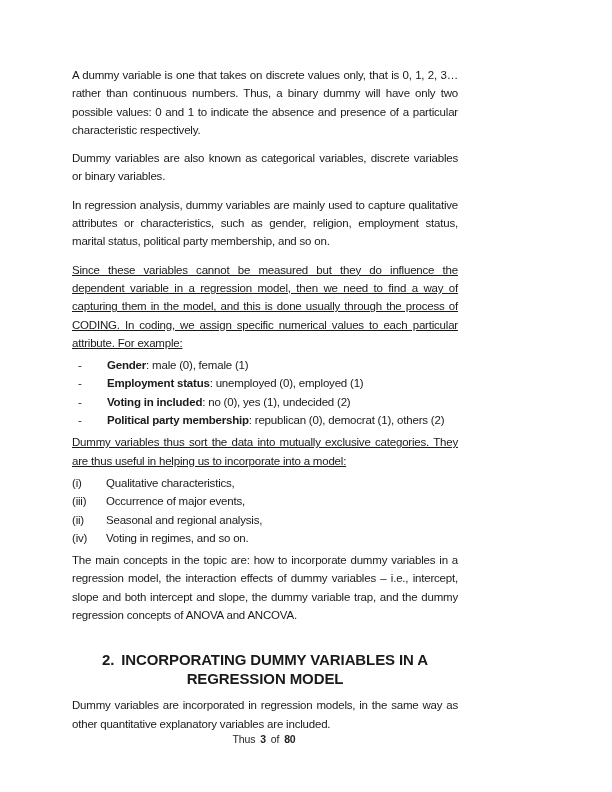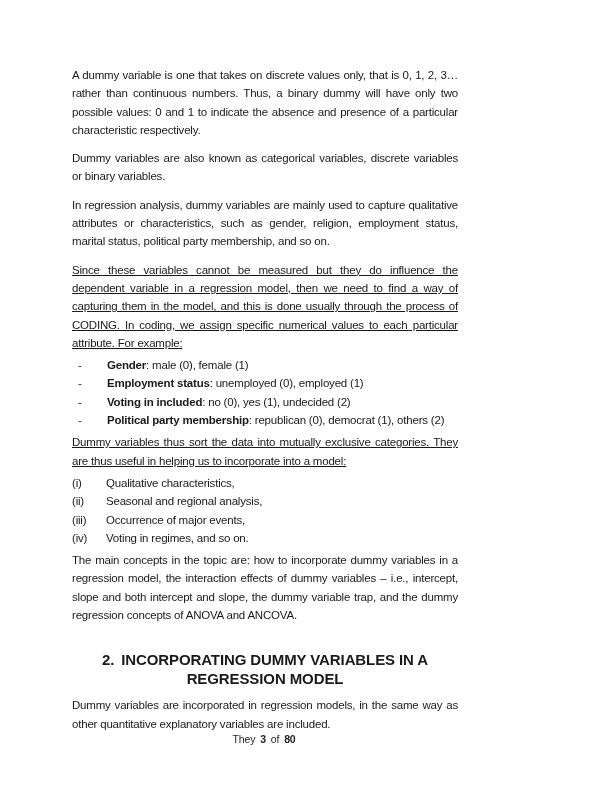--- a/index.html
+++ b/index.html
@@ -94,38 +94,38 @@
     </div>
   </div>
 
   <p class="body-par tight-after">Dummy variables thus sort the data into mutually exclusive categories. They are thus useful in helping us to incorporate into a model:</p>
 
   <div class="roman-list">
     <div class="roman-item">
       <span class="roman-marker">(i)</span><span>Qualitative characteristics,</span>
     </div>
     <div class="roman-item">
-      <span class="roman-marker">(ii)</span><span>Seasonal and regional analysis,</span>
+      <span class="roman-marker">(iii)</span><span>Occurrence of major events,</span>
     </div>
     <div class="roman-item">
-      <span class="roman-marker">(iii)</span><span>Occurrence of major events,</span>
+      <span class="roman-marker">(ii)</span><span>Seasonal and regional analysis,</span>
     </div>
     <div class="roman-item">
       <span class="roman-marker">(iv)</span><span>Voting in regimes, and so on.</span>
     </div>
   </div>
 
   <p class="body-par">The main concepts in the topic are: how to incorporate dummy variables in a regression model, the interaction effects of dummy variables – i.e., intercept, slope and both intercept and slope, the dummy variable trap, and the dummy regression concepts of ANOVA and ANCOVA.</p>
 
   <h2 class="section-heading">
     <span class="heading-number">2.</span><span>INCORPORATING DUMMY VARIABLES IN A REGRESSION MODEL</span>
   </h2>
 
   <p class="body-par">Dummy variables are incorporated in regression models, in the same way as other quantitative explanatory variables are included.</p>
 
   <div class="page-footer">
-    <span>They</span>
+    <span>Thus</span>
     <span class="b">3</span>
     <span>of</span>
     <span class="b">80</span>
   </div>
 
 </div>
 
 </body></html>

